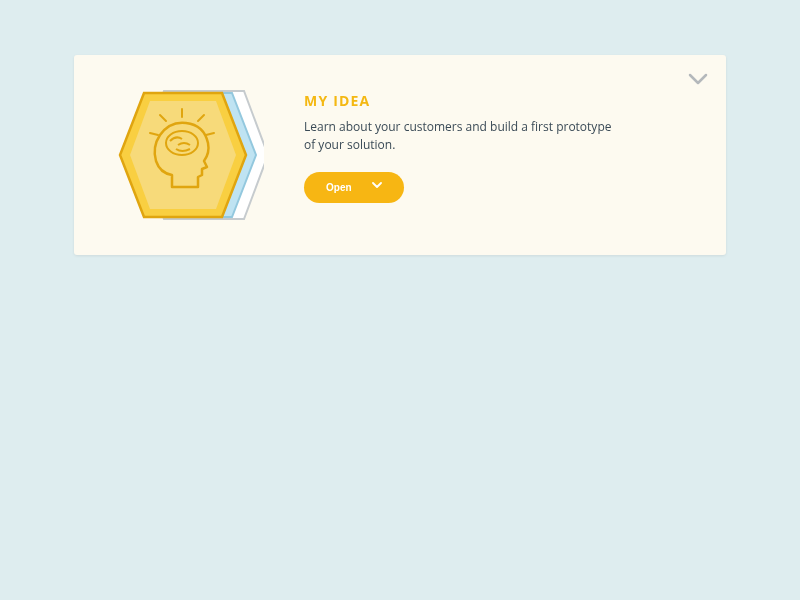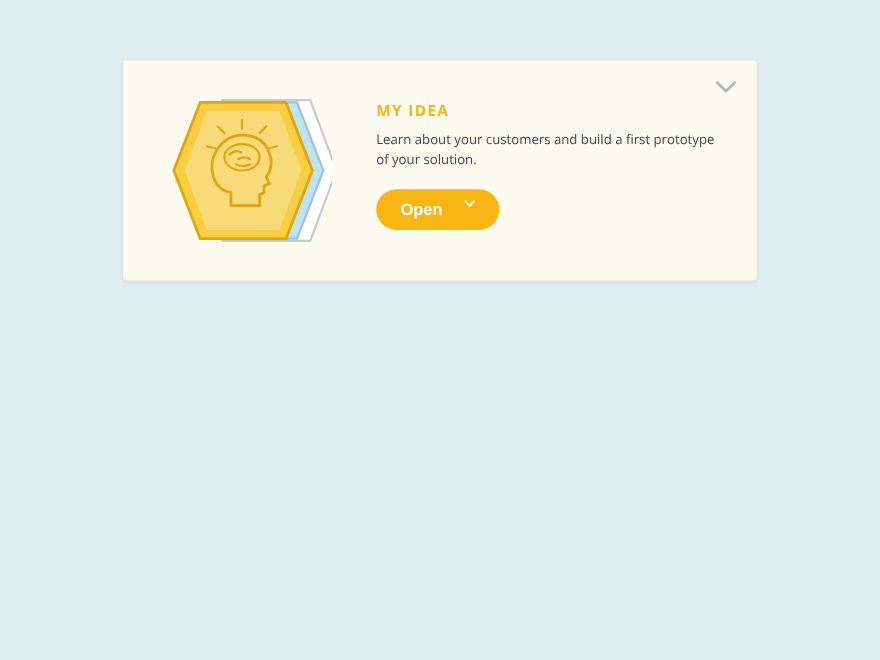--- a/index.html
+++ b/index.html
@@ -11,21 +11,21 @@
       width: 800px;
       height: 600px;
       background: #deedef;
       font-family: -apple-system, BlinkMacSystemFont, "Segoe UI", "Open Sans", sans-serif;
       display: flex;
       justify-content: center;
       align-items: flex-start;
       padding-top: 55px;
     }
     .card {
-      width: 576px;
+      width: 652px;
       background: #fdfaf0;
       border-radius: 3px;
       box-shadow: 0 1px 3px rgba(0,0,0,0.08);
       padding: 30px 26px 30px 30px;
       display: flex;
       position: relative;
     }
     .chevron-toggle {
       position: absolute;
       top: 12px;
@@ -61,21 +61,21 @@
       line-height: 1.5;
       margin-bottom: 18px;
       max-width: 310px;
     }
     .open-btn {
       background: #f7b613;
       color: #ffffff;
       border: none;
       border-radius: 999px;
       padding: 10px 22px;
-      font-size: 15px;
+      font-size: 10px;
       font-weight: 600;
       cursor: pointer;
       display: inline-flex;
       gap: 20px;
     }
     .open-btn .chev {
       display: inline-flex;
     }
   </style>
 </head>

